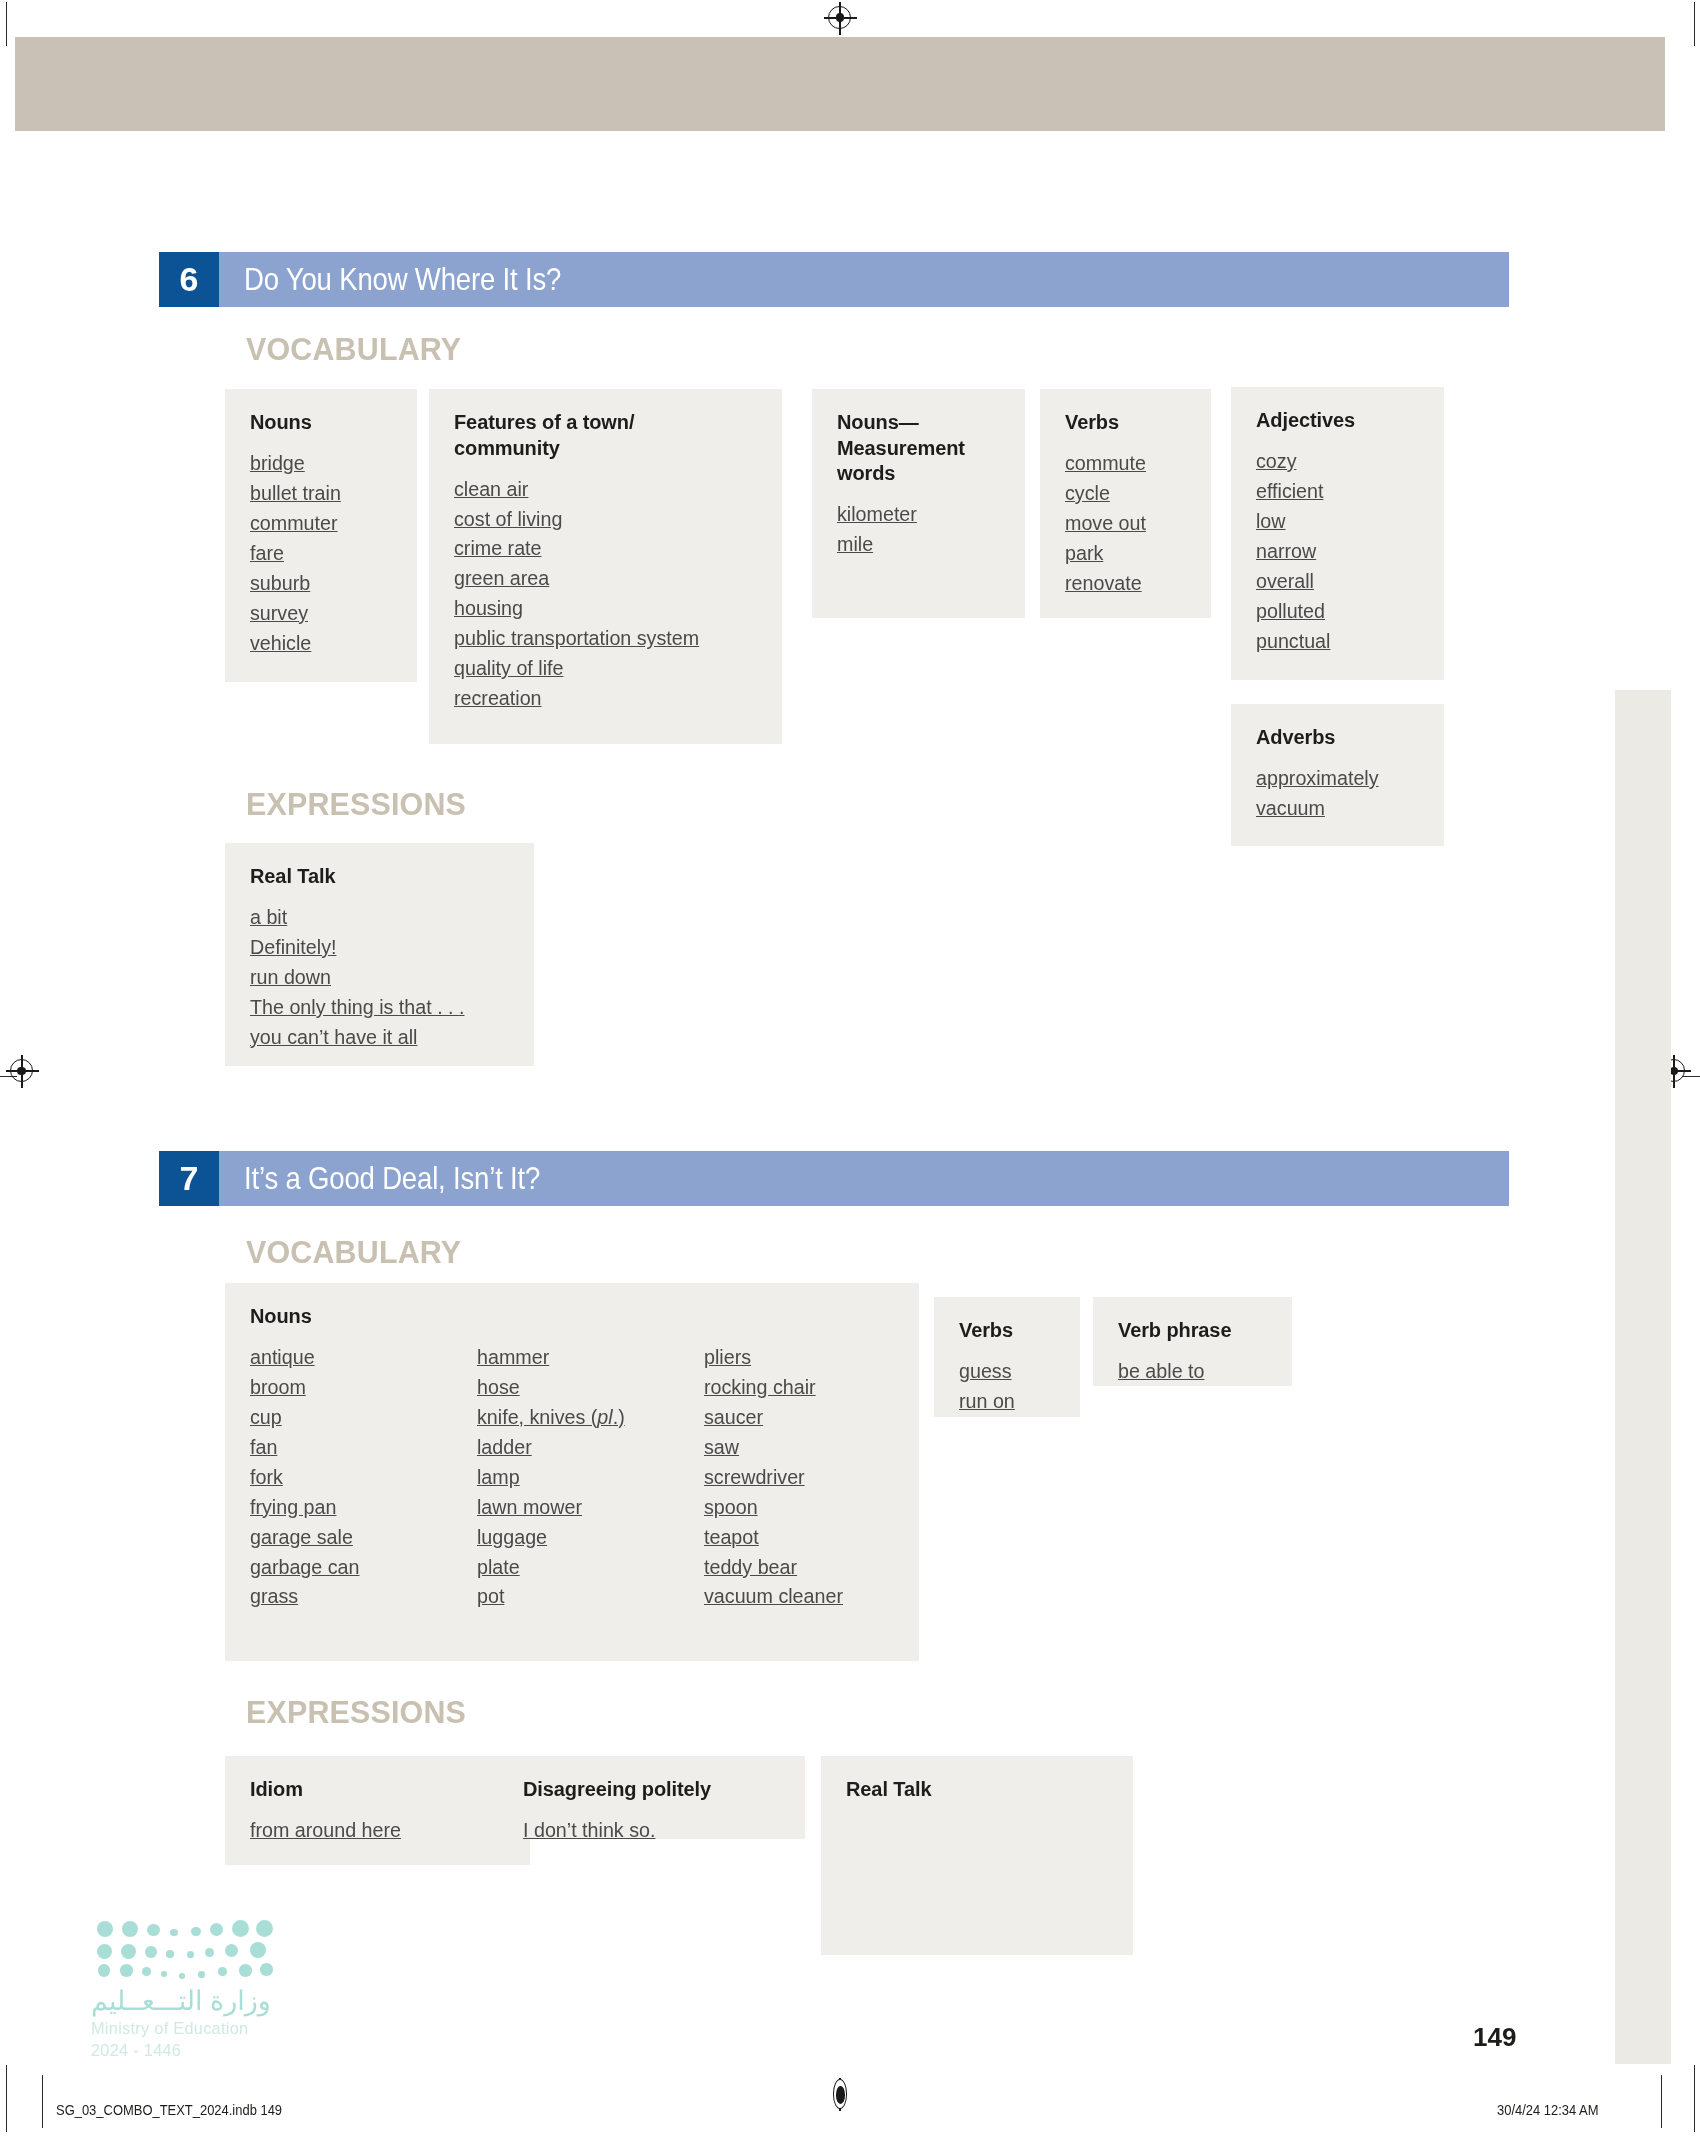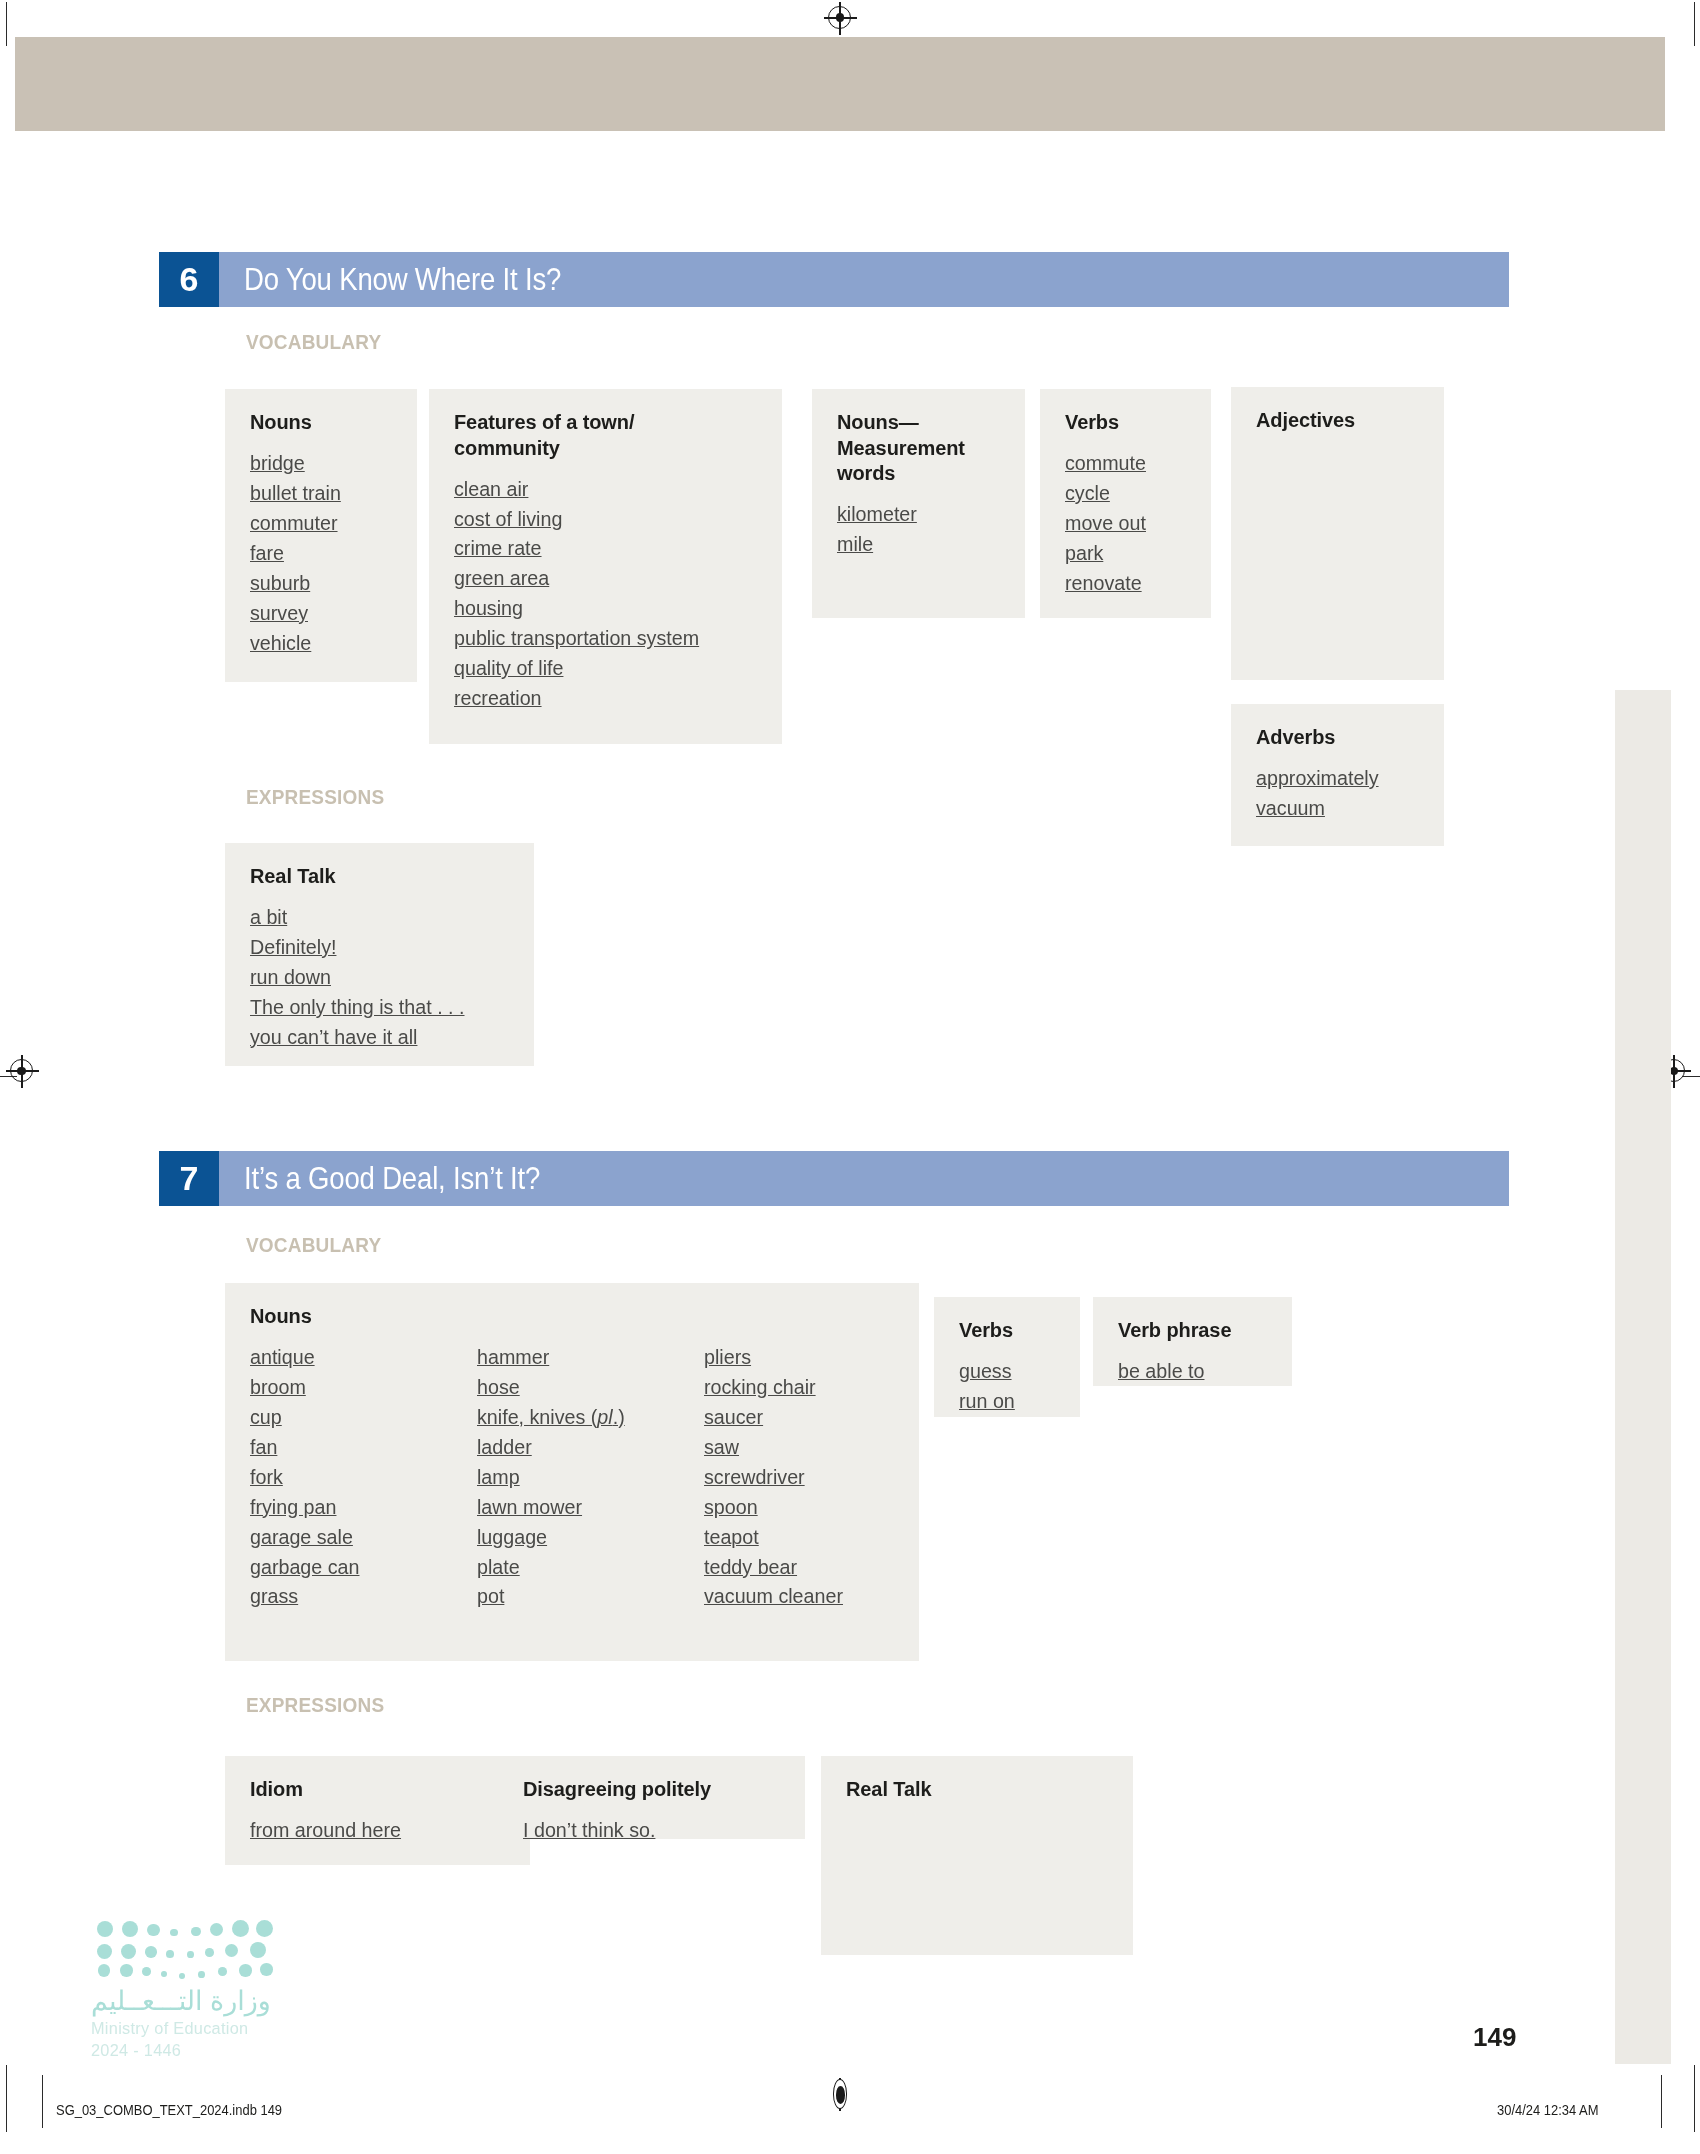--- a/index.html
+++ b/index.html
@@ -124,21 +124,21 @@
     display: inline-block;
     transform: scaleX(0.86);
     transform-origin: left center;
     white-space: nowrap;
   }
 
   
   .sec-label {
     position: absolute;
     color: #c8c0b1;
-    font-size: 20px;
+    font-size: 32px;
     font-weight: 700;
     letter-spacing: 0.2px;
   }
   .sec-label span {
     display: inline-block;
     transform: scaleX(0.95);
     transform-origin: left center;
   }
 
   
@@ -318,20 +318,29 @@
       <span class="w">commute</span>
       <span class="w">cycle</span>
       <span class="w">move out</span>
       <span class="w">park</span>
       <span class="w">renovate</span>
     </div>
   </div>
 
   <div class="box" style="left:1231px; top:387px; width:213px; height:293px;">
     <div class="box-title">Adjectives</div>
+    <div class="word-list">
+      <span class="w">cozy</span>
+      <span class="w">efficient</span>
+      <span class="w">low</span>
+      <span class="w">narrow</span>
+      <span class="w">overall</span>
+      <span class="w">polluted</span>
+      <span class="w">punctual</span>
+    </div>
   </div>
 
   <div class="box" style="left:1231px; top:704px; width:213px; height:142px;">
     <div class="box-title">Adverbs</div>
     <div class="word-list">
       <span class="w">approximately</span>
       <span class="w">vacuum</span>
     </div>
   </div>
 

